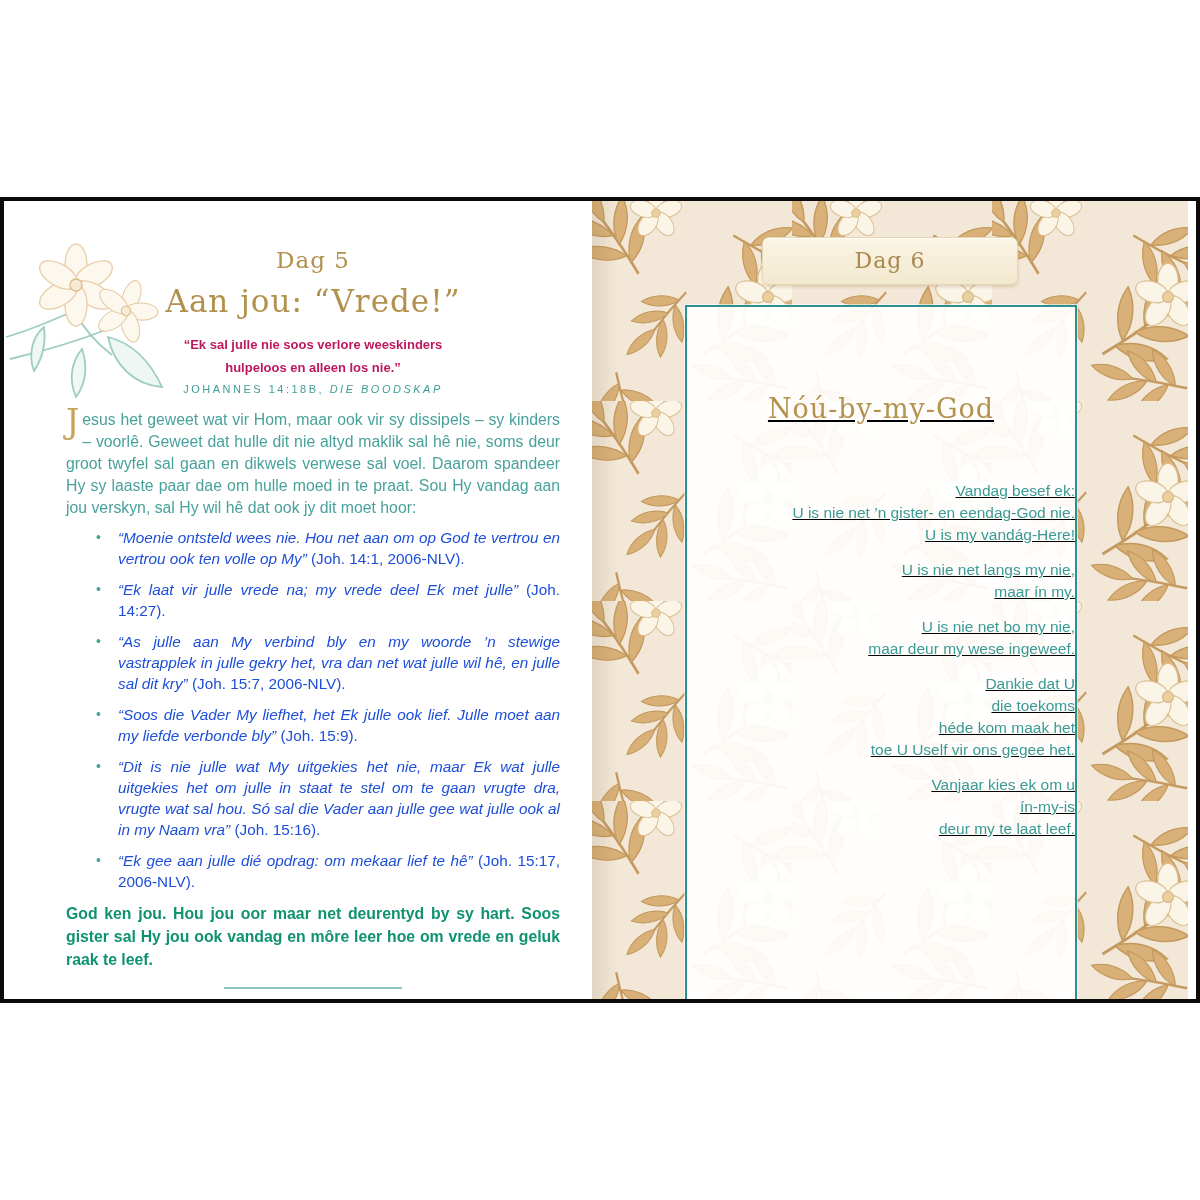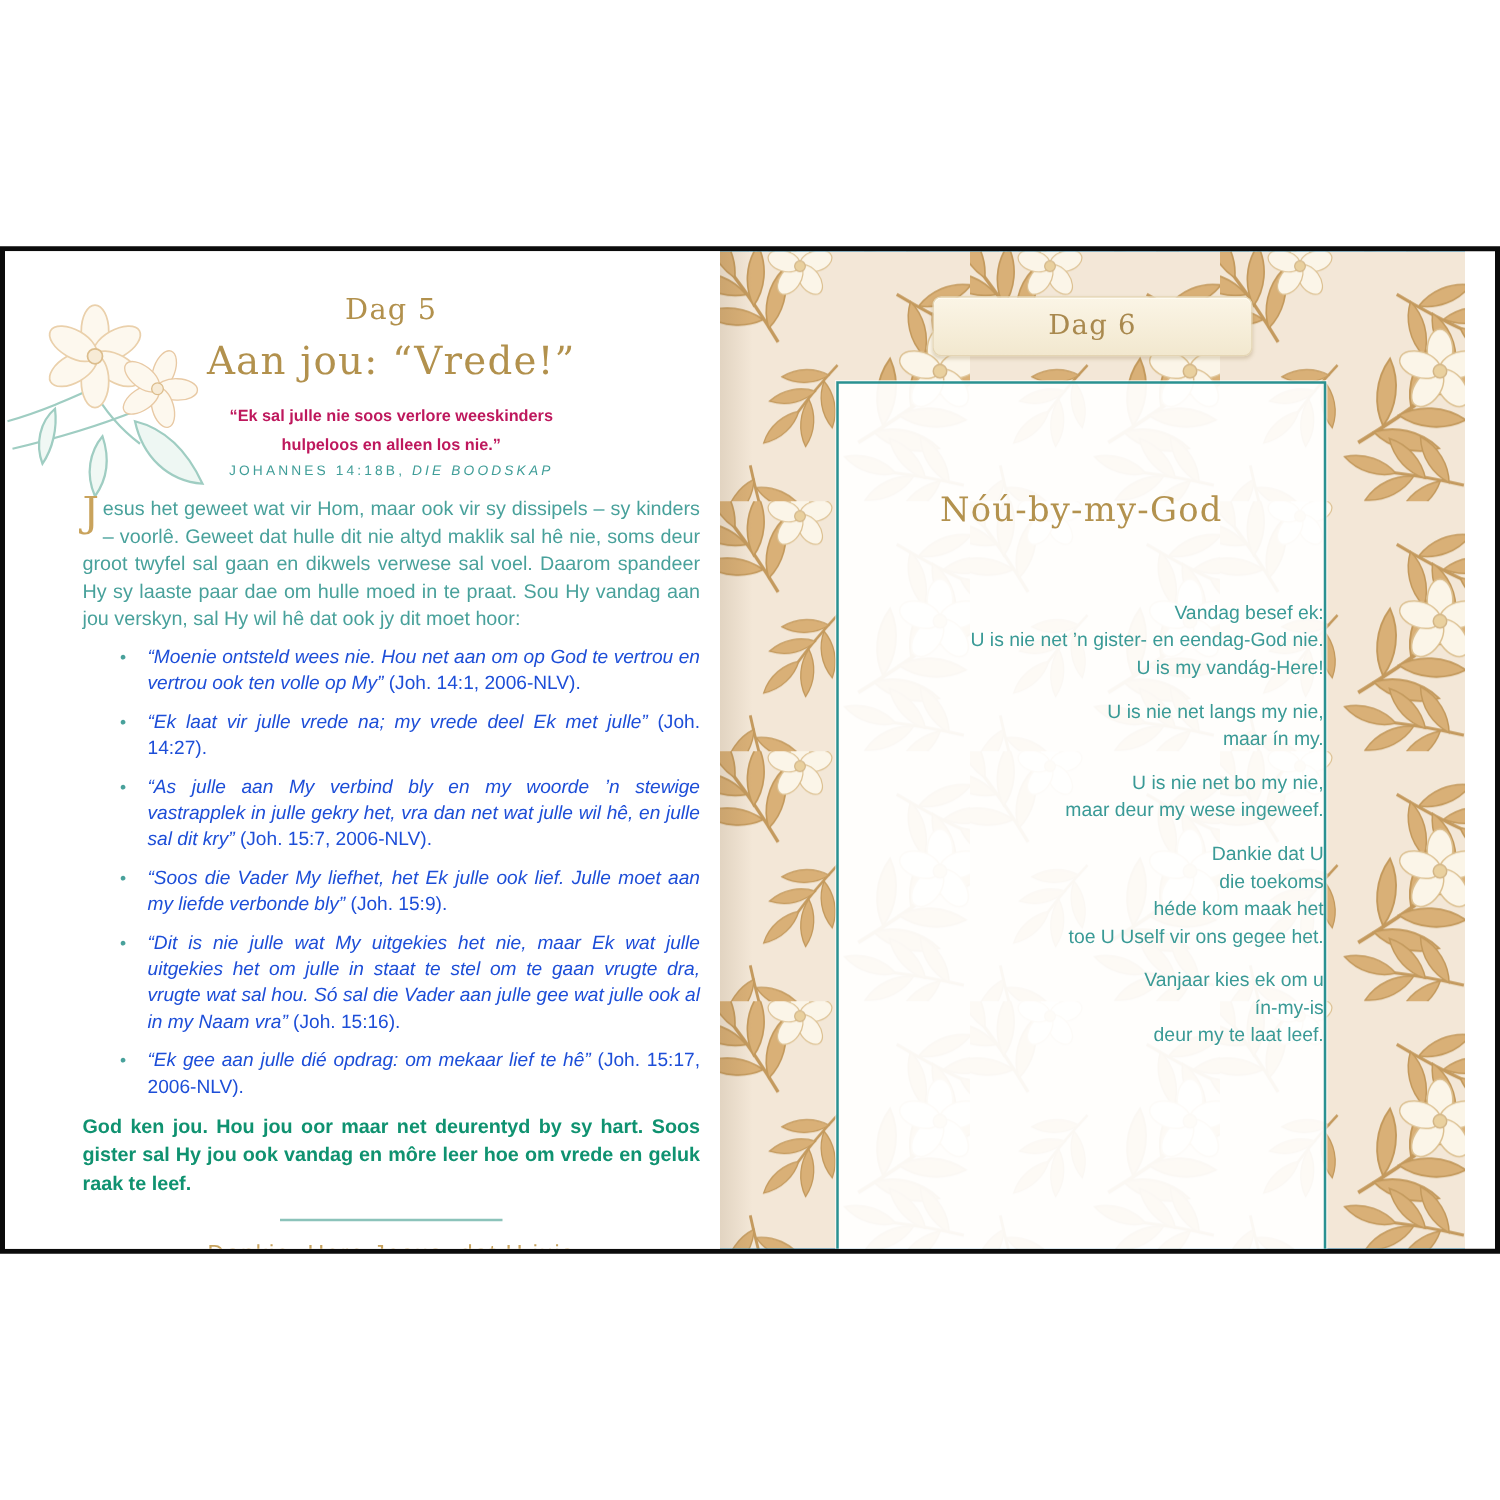--- a/index.html
+++ b/index.html
@@ -6,26 +6,26 @@
   body{
     width:1200px;height:1200px;background:#ffffff;position:relative;overflow:hidden;
     font-family:"Liberation Sans", sans-serif;
   }
   .book{
     position:absolute;left:0;top:197px;width:1200px;height:806px;
     border:4px solid #0b0b0b;box-sizing:border-box;background:#ffffff;
   }
   .page{position:absolute;top:0;height:100%;overflow:hidden;}
   .page-left{left:0;width:596px;background:#ffffff;}
-  .page-right{left:572px;width:596px;background:#0369a1;}
+  .page-right{left:588px;width:596px;background:#15803d;}
 
   
   .sketch{position:absolute;left:0;top:18px;}
   .col{
-    position:absolute;left:62px;top:0;width:494px;padding-top:34px;
+    position:absolute;left:62px;top:12px;width:494px;padding-top:34px;
     color:#44a09a;
   }
   .day-label{
     text-align:center;font-family:"DejaVu Serif", serif;font-size:23px;
     color:#b2914d;letter-spacing:1px;margin-bottom:10px;
   }
   .page-title{
     text-align:center;font-family:"DejaVu Serif", serif;font-size:31px;
     color:#b2914d;letter-spacing:1px;margin:0 0 14px 0;font-weight:normal;
   }
@@ -77,20 +77,21 @@
     background:linear-gradient(#fbf5e6,#f2e8cf);
     border:1px solid #e4d5b4;border-radius:7px;
     box-shadow:0 2px 3px rgba(140,110,60,0.25), inset 0 1px 0 #fffdf6;
     font-family:"DejaVu Serif", serif;font-size:22px;color:#a9894e;letter-spacing:1px;
   }
   .card{
     position:absolute;left:93px;top:104px;width:392px;height:774px;
     background:rgba(255,255,255,0.93);
     border:2px solid #2a9191;box-sizing:border-box;
     box-shadow:0 0 0 1px rgba(255,255,255,0.6);
+    text-decoration:underline;
   }
   .card-title{
     margin:86px 0 0 0;text-align:center;font-family:"DejaVu Serif", serif;
     font-size:27px;color:#b3924e;letter-spacing:1px;font-weight:normal;
   }
   .poem{
     margin-top:56px;text-align:right;color:#3a9a96;font-size:15.5px;
   }
   .poem .line{line-height:22px;}
   .poem .blank{height:13px;}

